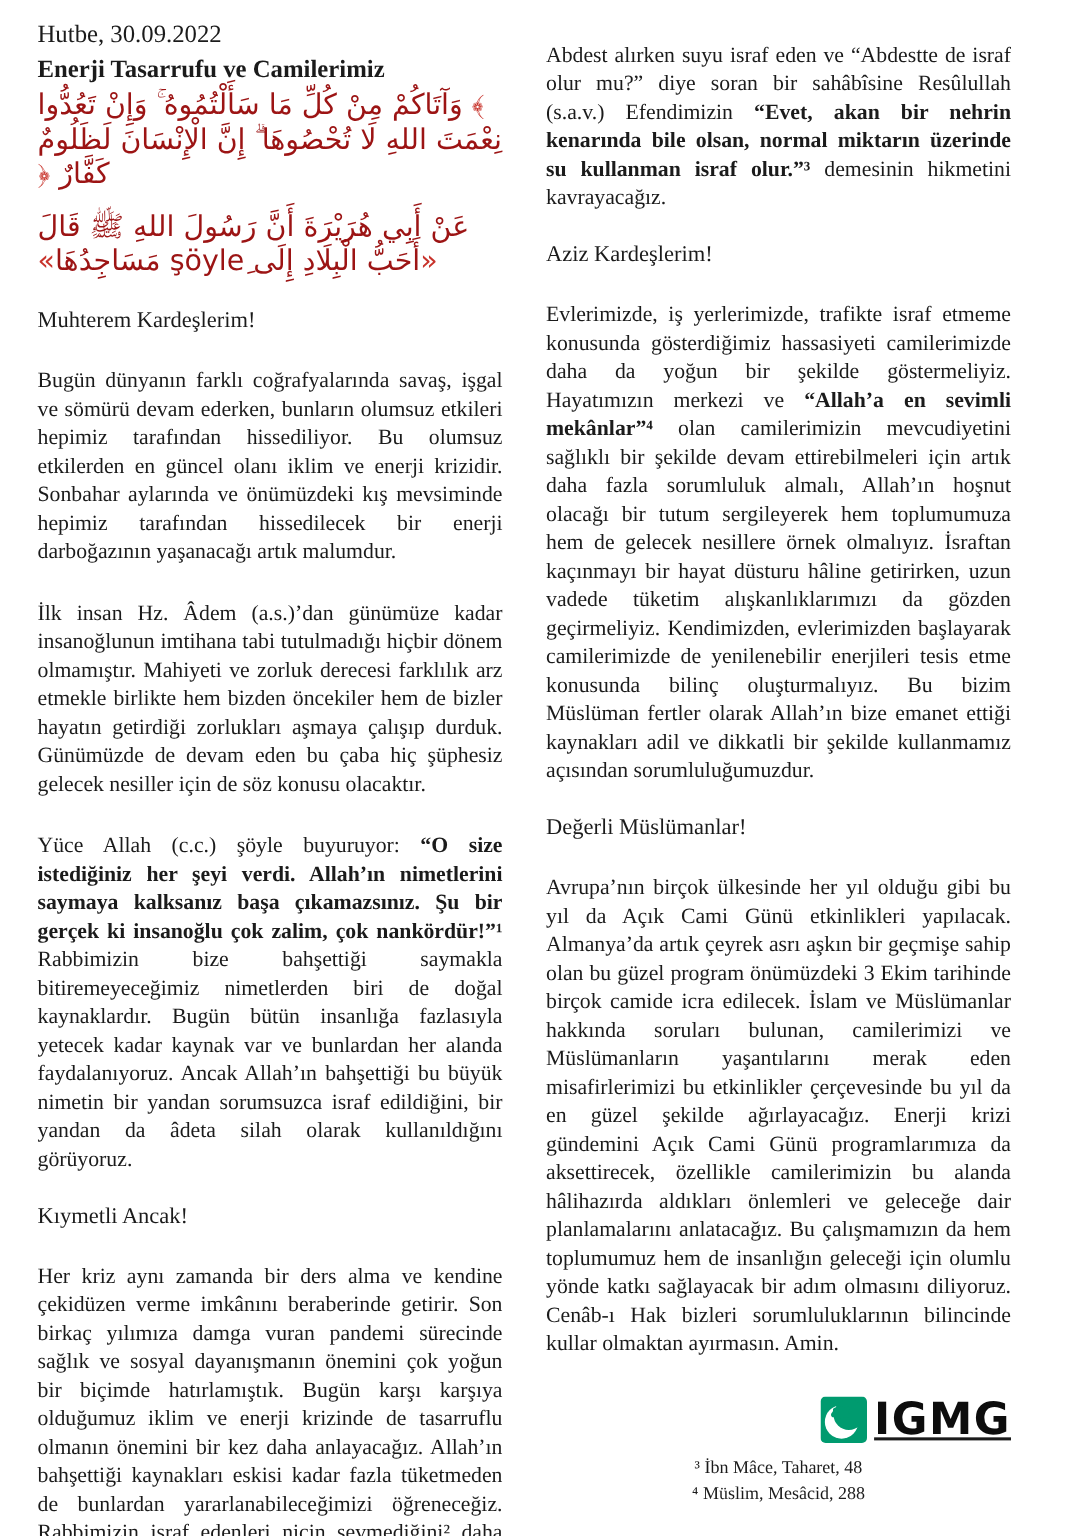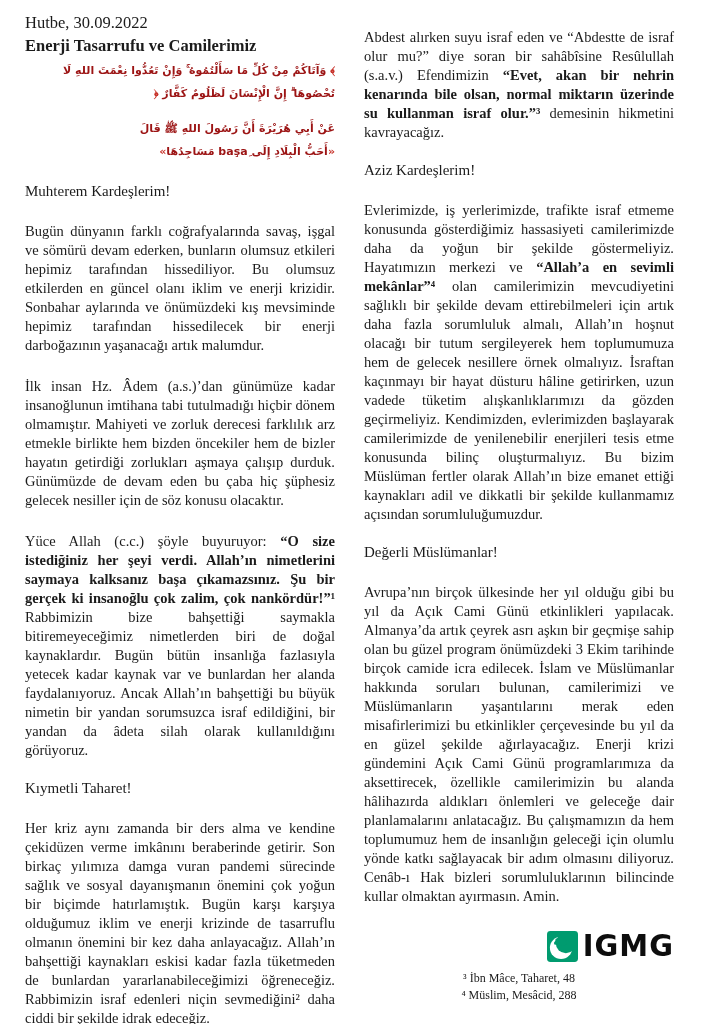--- a/index.html
+++ b/index.html
@@ -1,56 +1,56 @@
 <!DOCTYPE html>
 <html lang="tr"><head>
 <meta charset="utf-8">
 <style>
   html,body{margin:0;padding:0;background:#ffffff;}
   body{width:724px;height:1024px;overflow:hidden;font-family:"Liberation Serif",serif;color:#1b1b1b;}
   .page{box-sizing:border-box;width:724px;height:1024px;padding:12px 25px 20px 25px;display:flex;gap:29px;}
   .col{width:310px;display:flex;flex-direction:column;}
   .date-line{font-size:16.5px;line-height:22px;}
   .doc-title{font-size:16.5px;line-height:23px;font-weight:bold;margin-bottom:0;}
-  .arabic{direction:rtl;text-align:right;font-family:"DejaVu Sans",sans-serif;
-          font-size:11px;line-height:23px;font-weight:bold;color:#9c1414;}
+  .arabic{direction:rtl;text-align:left;font-family:"DejaVu Sans",sans-serif;
+          font-size:19px;line-height:23px;font-weight:normal;color:#9c1414;}
   .arabic.verse{margin:2px 0 10px 0;}
   .arabic.intro{margin:2px 0 0 0;}
   .arabic.had{margin:0 0 6px 0;}
   .bracket{color:#c8332b;}
   h2{font-size:15px;line-height:19px;margin:13px 0 5px 0;font-weight:normal;}
   p{font-size:14.5px;line-height:19px;text-align:justify;margin:16px 0 6px 0;}
   .b{font-weight:bold;}
   .footnotes{margin-top:auto;font-size:12px;line-height:17px;}
   .footnotes.no-rule{margin-top:0;text-align:center;}
   .fn-rule{width:200px;border-top:1.6px solid #222;margin-bottom:4px;}
-  .logo-row{margin-top:auto;align-self:flex-end;display:flex;align-items:center;gap:5px;margin-bottom:8px;}
+  .logo-row{margin-top:auto;align-self:flex-end;display:flex;align-items:center;gap:5px;margin-bottom:8px;text-decoration:underline;}
   .emblem{width:31px;height:31px;display:block;}
   .wordmark{font-family:"DejaVu Sans",sans-serif;font-weight:bold;font-size:29px;
             letter-spacing:1px;color:#0d0d0d;transform:scaleY(1.02);line-height:31px;}
 </style>
 </head>
 <body>
 
 <div class="page">
 
   <div class="col">
     <div class="date-line">Hutbe, 30.09.2022</div>
     <div class="doc-title">Enerji Tasarrufu ve Camilerimiz</div>
 
     <div class="arabic verse"><span class="bracket">﴾ </span><span>وَآتَاكُمْ مِنْ كُلِّ مَا سَأَلْتُمُوهُ ۚ وَإِنْ تَعُدُّوا نِعْمَتَ اللهِ لَا تُحْصُوهَا ۗ إِنَّ الْإِنْسَانَ لَظَلُومٌ كَفَّارٌ</span><span class="bracket"> ﴿</span></div>
     <div class="arabic intro">عَنْ أَبِي هُرَيْرَةَ أَنَّ رَسُولَ اللهِ ﷺ قَالَ</div>
-    <div class="arabic had"><span class="bracket">«</span><span>أَحَبُّ الْبِلَادِ إِلَى başaِ مَسَاجِدُهَا</span><span class="bracket">»</span></div>
+    <div class="arabic had"><span class="bracket">«</span><span>أَحَبُّ الْبِلَادِ إِلَى şöyleِ مَسَاجِدُهَا</span><span class="bracket">»</span></div>
 
     <h2>Muhterem Kardeşlerim!</h2>
     <p>Bugün dünyanın farklı coğrafyalarında savaş, işgal ve sömürü devam ederken, bunların olumsuz etkileri hepimiz tarafından hissediliyor. Bu olumsuz etkilerden en güncel olanı iklim ve enerji krizidir. Sonbahar aylarında ve önümüzdeki kış mevsiminde hepimiz tarafından hissedilecek bir enerji darboğazının yaşanacağı artık malumdur.</p>
     <p>İlk insan Hz. Âdem (a.s.)’dan günümüze kadar insanoğlunun imtihana tabi tutulmadığı hiçbir dönem olmamıştır. Mahiyeti ve zorluk derecesi farklılık arz etmekle birlikte hem bizden öncekiler hem de bizler hayatın getirdiği zorlukları aşmaya çalışıp durduk. Günümüzde de devam eden bu çaba hiç şüphesiz gelecek nesiller için de söz konusu olacaktır.</p>
     <p><span>Yüce Allah (c.c.) şöyle buyuruyor: </span><span class="b">“O size istediğiniz her şeyi verdi. Allah’ın nimetlerini saymaya kalksanız başa çıkamazsınız. Şu bir gerçek ki insanoğlu çok zalim, çok nankördür!”¹</span><span> Rabbimizin bize bahşettiği saymakla bitiremeyeceğimiz nimetlerden biri de doğal kaynaklardır. Bugün bütün insanlığa fazlasıyla yetecek kadar kaynak var ve bunlardan her alanda faydalanıyoruz. Ancak Allah’ın bahşettiği bu büyük nimetin bir yandan sorumsuzca israf edildiğini, bir yandan da âdeta silah olarak kullanıldığını görüyoruz.</span></p>
 
-    <h2>Kıymetli Taharet!</h2>
+    <h2>Kıymetli Ancak!</h2>
     <p>Her kriz aynı zamanda bir ders alma ve kendine çekidüzen verme imkânını beraberinde getirir. Son birkaç yılımıza damga vuran pandemi sürecinde sağlık ve sosyal dayanışmanın önemini çok yoğun bir biçimde hatırlamıştık. Bugün karşı karşıya olduğumuz iklim ve enerji krizinde de tasarruflu olmanın önemini bir kez daha anlayacağız. Allah’ın bahşettiği kaynakları eskisi kadar fazla tüketmeden de bunlardan yararlanabileceğimizi öğreneceğiz. Rabbimizin israf edenleri niçin sevmediğini² daha ciddi bir şekilde idrak edeceğiz.</p>
 
     <div class="footnotes">
       <div class="fn-rule"></div>
       <div>¹ İbrâhîm suresi, 14:34</div>
       <div>² A’râf suresi, 7:31</div>
     </div>
   </div>
 
   <div class="col">

